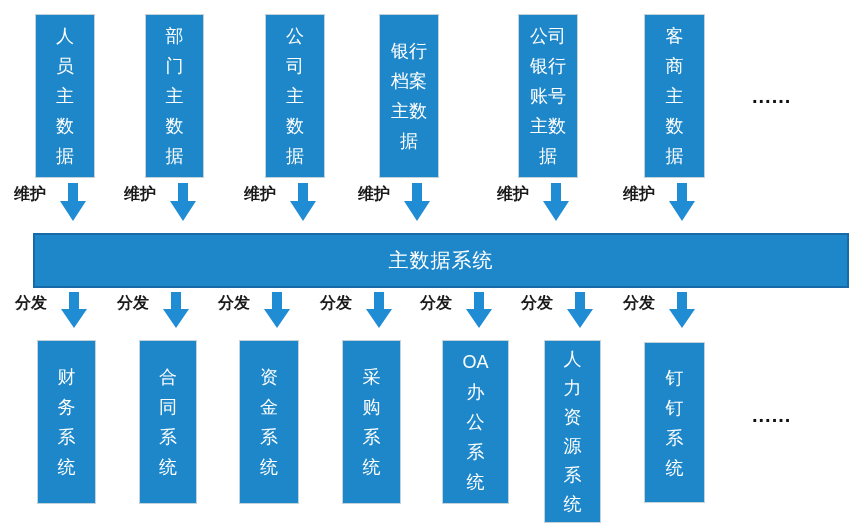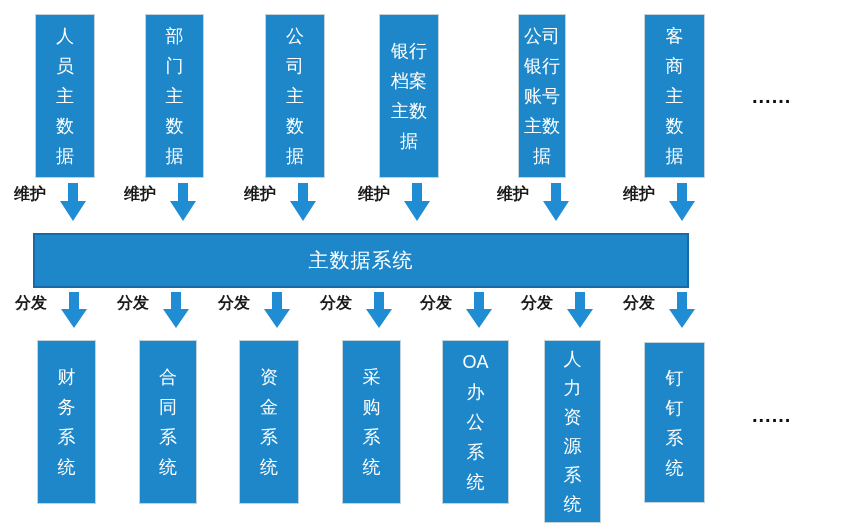--- a/index.html
+++ b/index.html
@@ -27,35 +27,35 @@
   .vbox.tall .vbox-text{line-height:29px;}
   .flow-group{
     position:absolute;display:flex;align-items:flex-start;gap:14px;
   }
   .flow-label{
     color:var(--label-color);font-size:16px;font-weight:700;
     line-height:20px;padding-top:1px;white-space:nowrap;
   }
   .arrow-svg{display:block;}
   .bar{
-    position:absolute;left:33px;top:233px;width:656px;height:55px;
+    position:absolute;left:33px;top:233px;width:816px;height:55px;
     background:var(--shape-blue);border:2px solid var(--bar-border);
     box-sizing:border-box;display:flex;align-items:center;justify-content:center;
   }
   .bar-text{color:#ffffff;font-size:20px;font-weight:400;letter-spacing:1px;}
   .ellipsis{
     position:absolute;color:#111111;font-size:20px;font-weight:700;
     letter-spacing:1px;line-height:20px;
   }
   
   .t1{left:35px;top:14px;width:60px;height:164px;}
   .t2{left:145px;top:14px;width:59px;height:164px;}
   .t3{left:265px;top:14px;width:60px;height:164px;}
   .t4{left:379px;top:14px;width:60px;height:164px;}
-  .t5{left:518px;top:14px;width:48px;height:164px;}
+  .t5{left:518px;top:14px;width:60px;height:164px;}
   .t6{left:644px;top:14px;width:61px;height:164px;}
   .ellipsis-top{left:752px;top:86px;}
   
   .m1{left:14px;top:183px;}
   .m2{left:124px;top:183px;}
   .m3{left:244px;top:183px;}
   .m4{left:358px;top:183px;}
   .m5{left:497px;top:183px;}
   .m6{left:623px;top:183px;}
   

